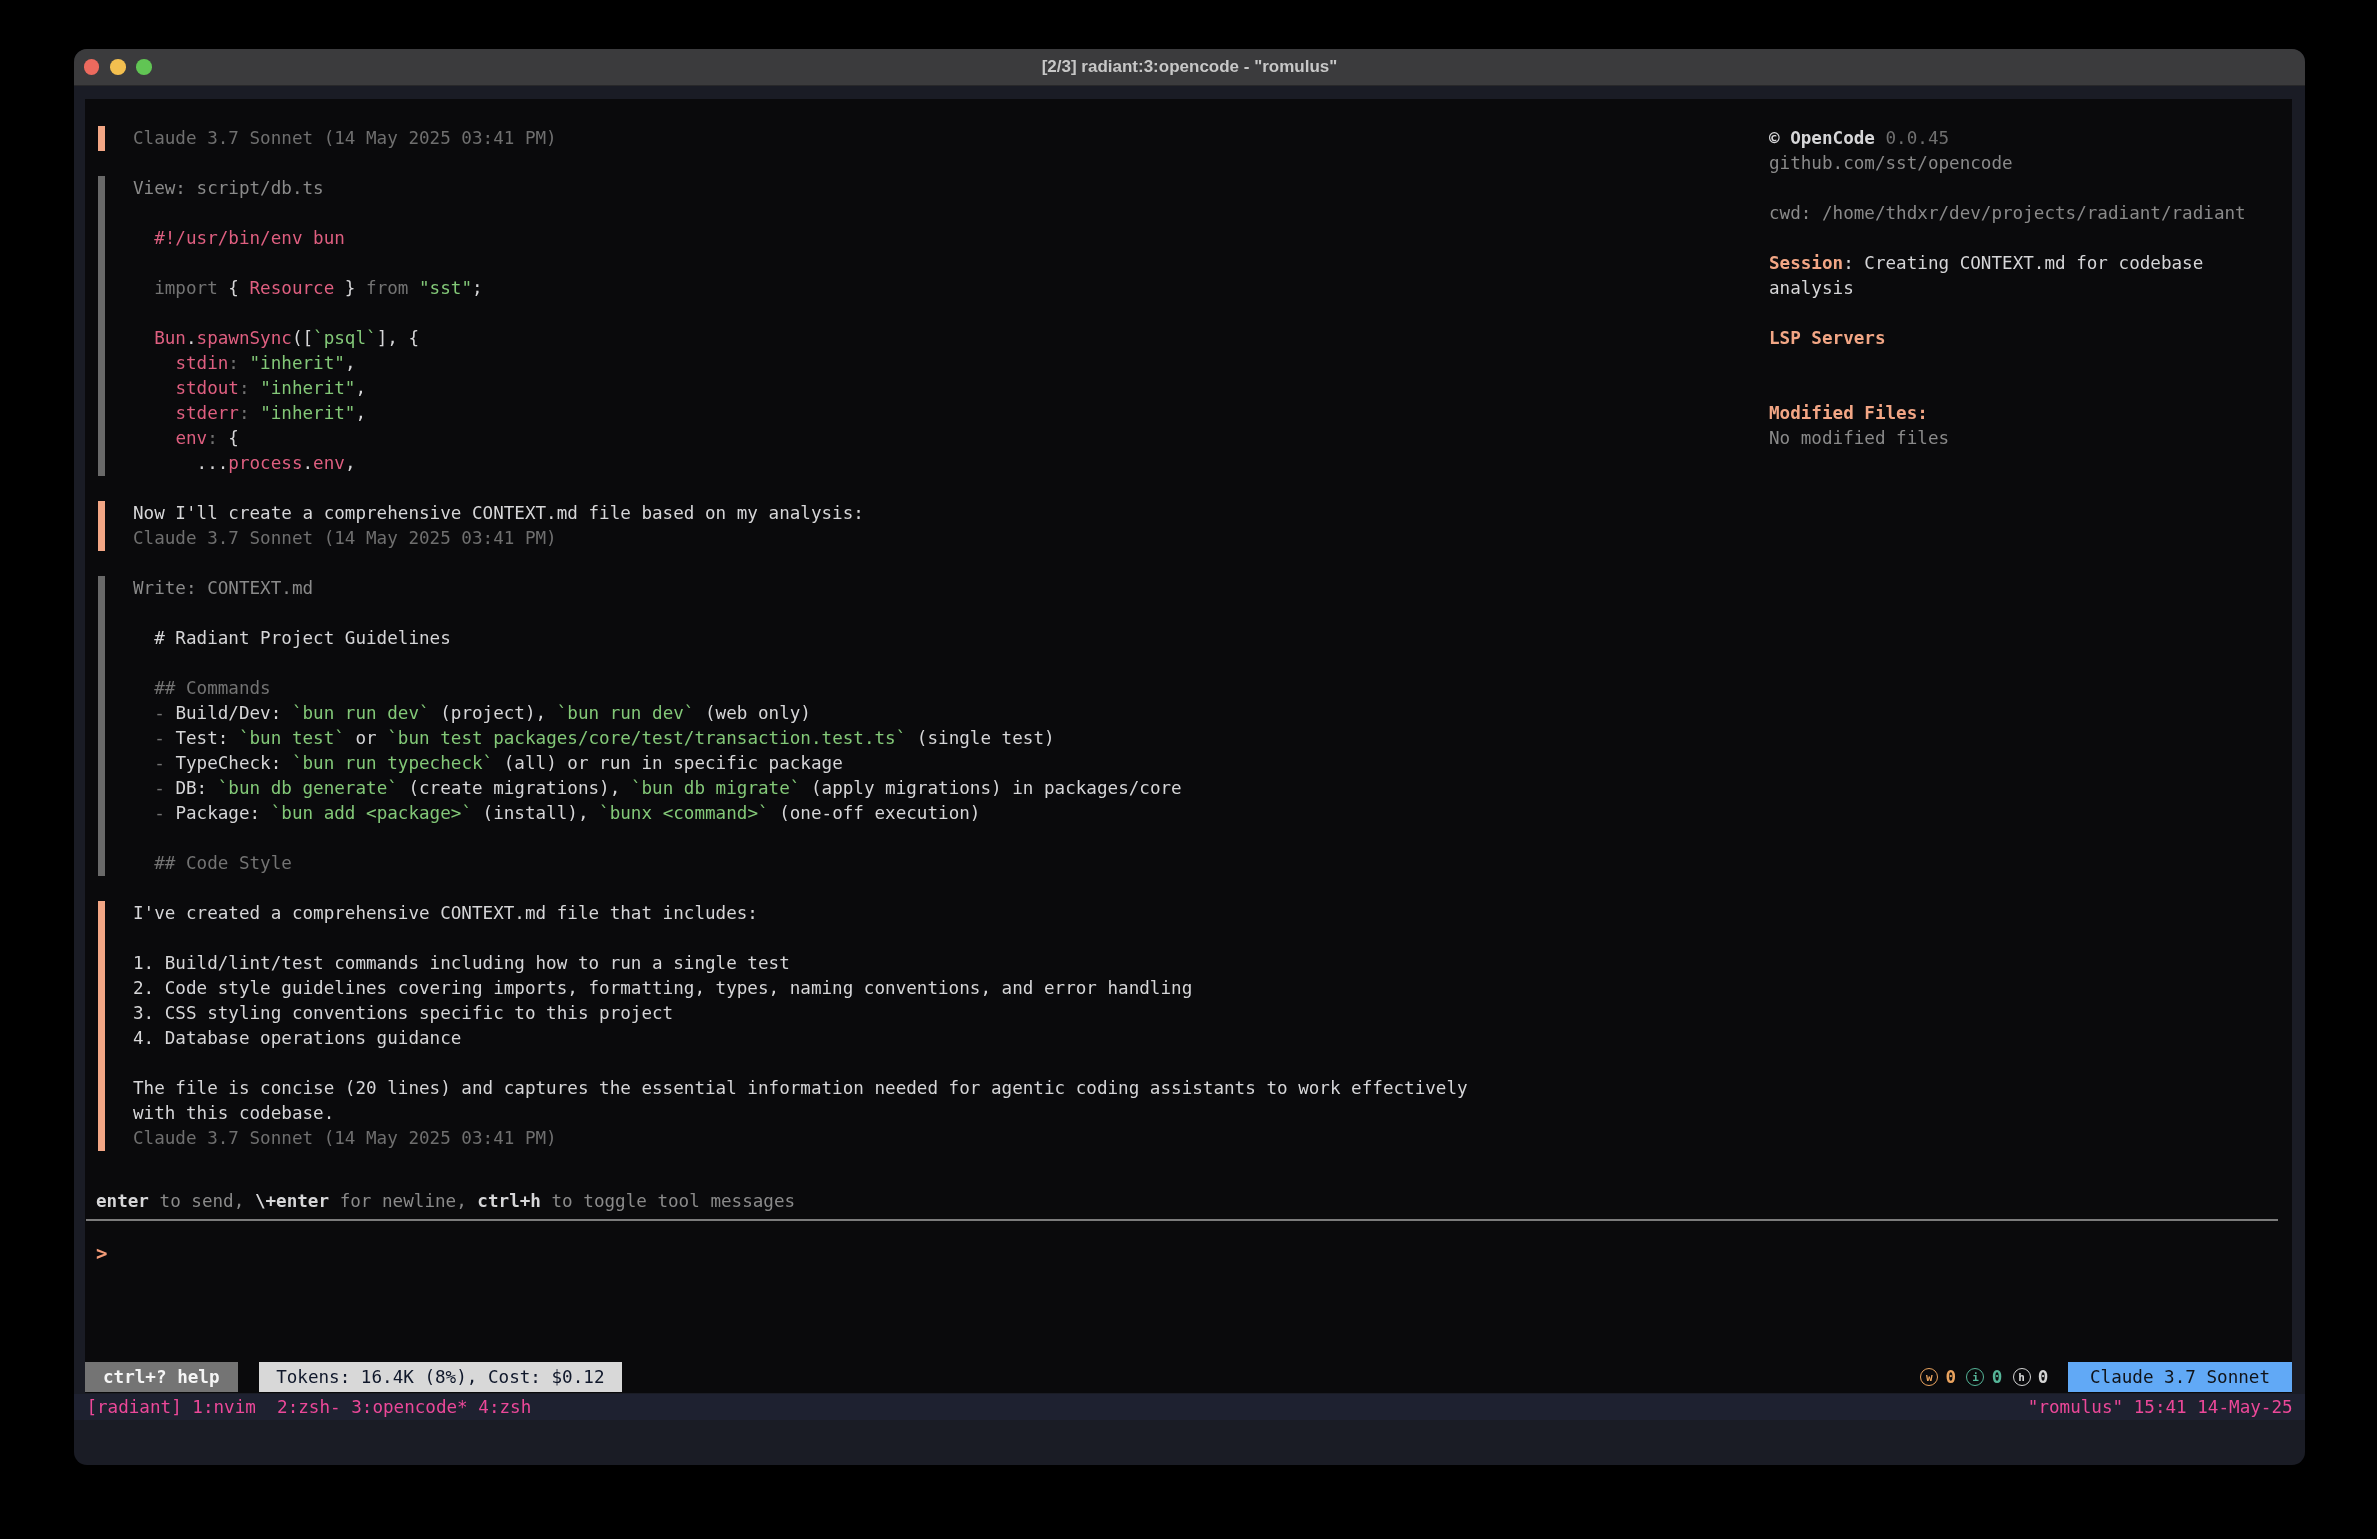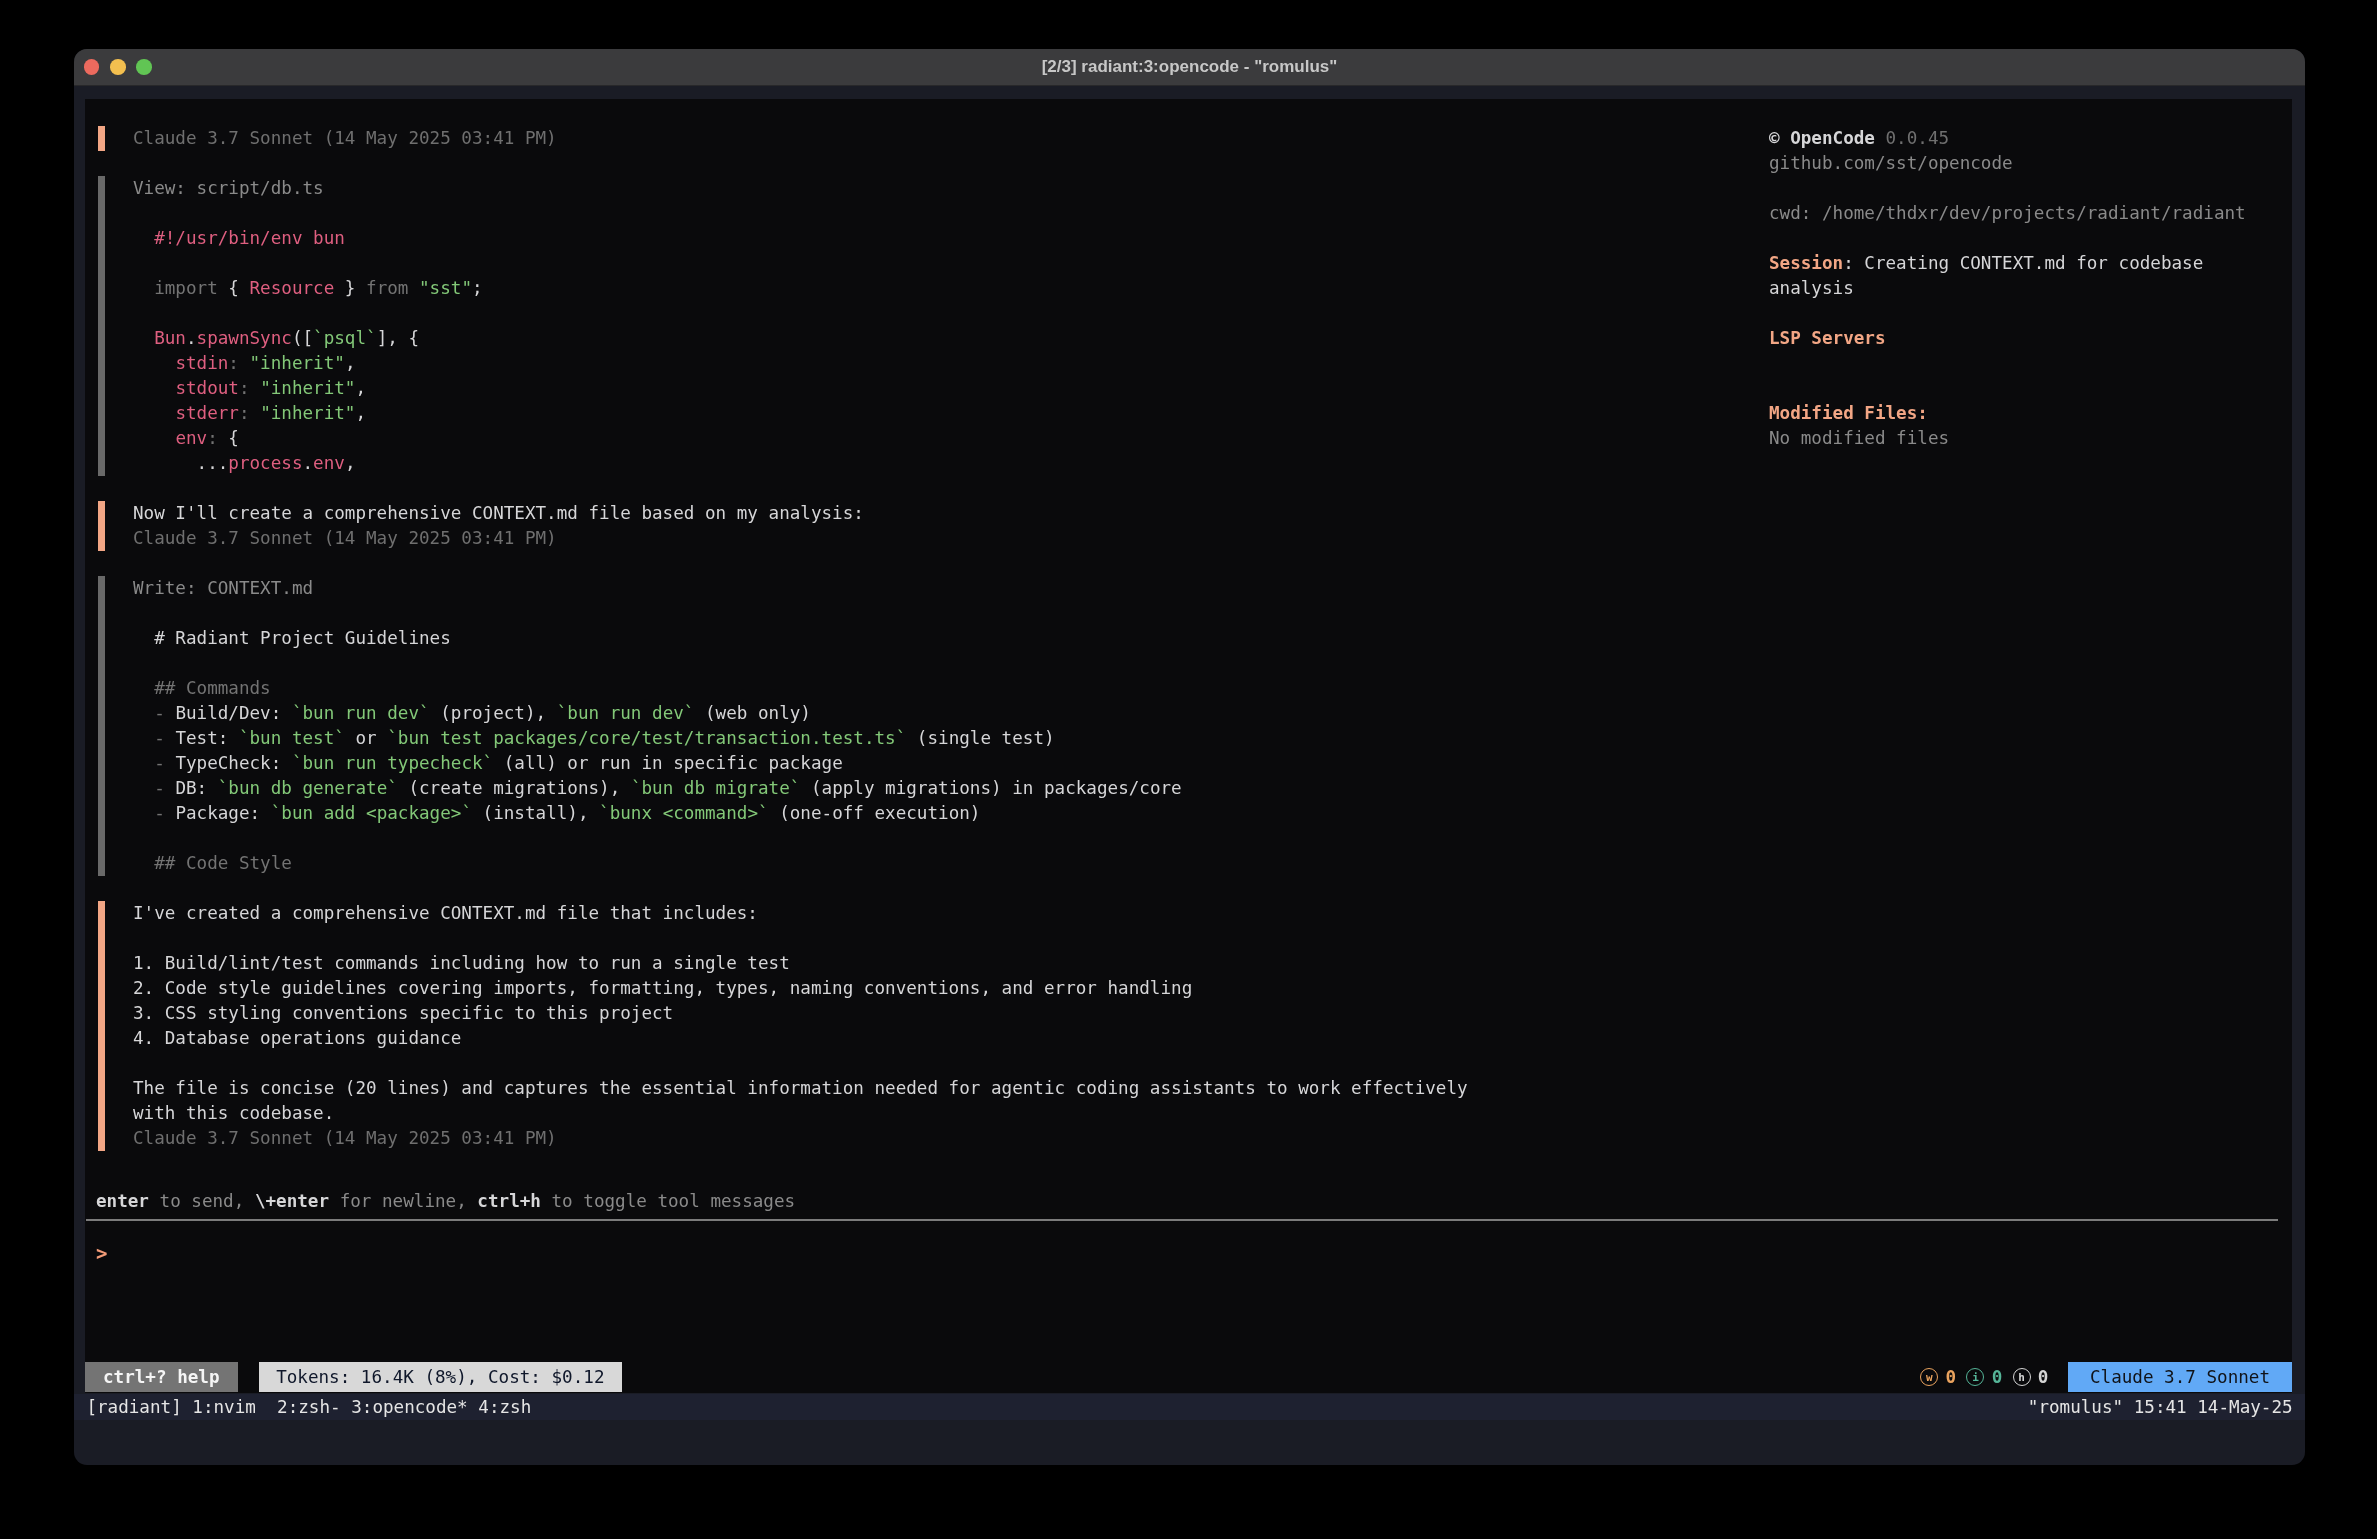--- a/index.html
+++ b/index.html
@@ -64,21 +64,21 @@
   .diag-icon {
     width:18px; height:18px; border-radius:50%; border:1.6px solid;
     display:flex; align-items:center; justify-content:center;
     font-size:11px; font-weight:700;
   }
   .badge.model { background:#61a9f6; color:#101318; width:224px; justify-content:center; }
 
   .tmuxbar {
     position:absolute; left:0; top:1345px; width:2231px; height:26px;
     background:#1e2130; display:flex; align-items:center; justify-content:space-between;
-    padding:0 12.4px; font-size:17.6px; color:#e5e5e5; white-space:pre;
+    padding:0 12.4px; font-size:17.6px; color:#ec4899; white-space:pre;
   }
 </style>
 </head>
 <body>
 
 <div class="screen">
   <div class="window">
 
     <div class="titlebar">
       <div class="traffic">

